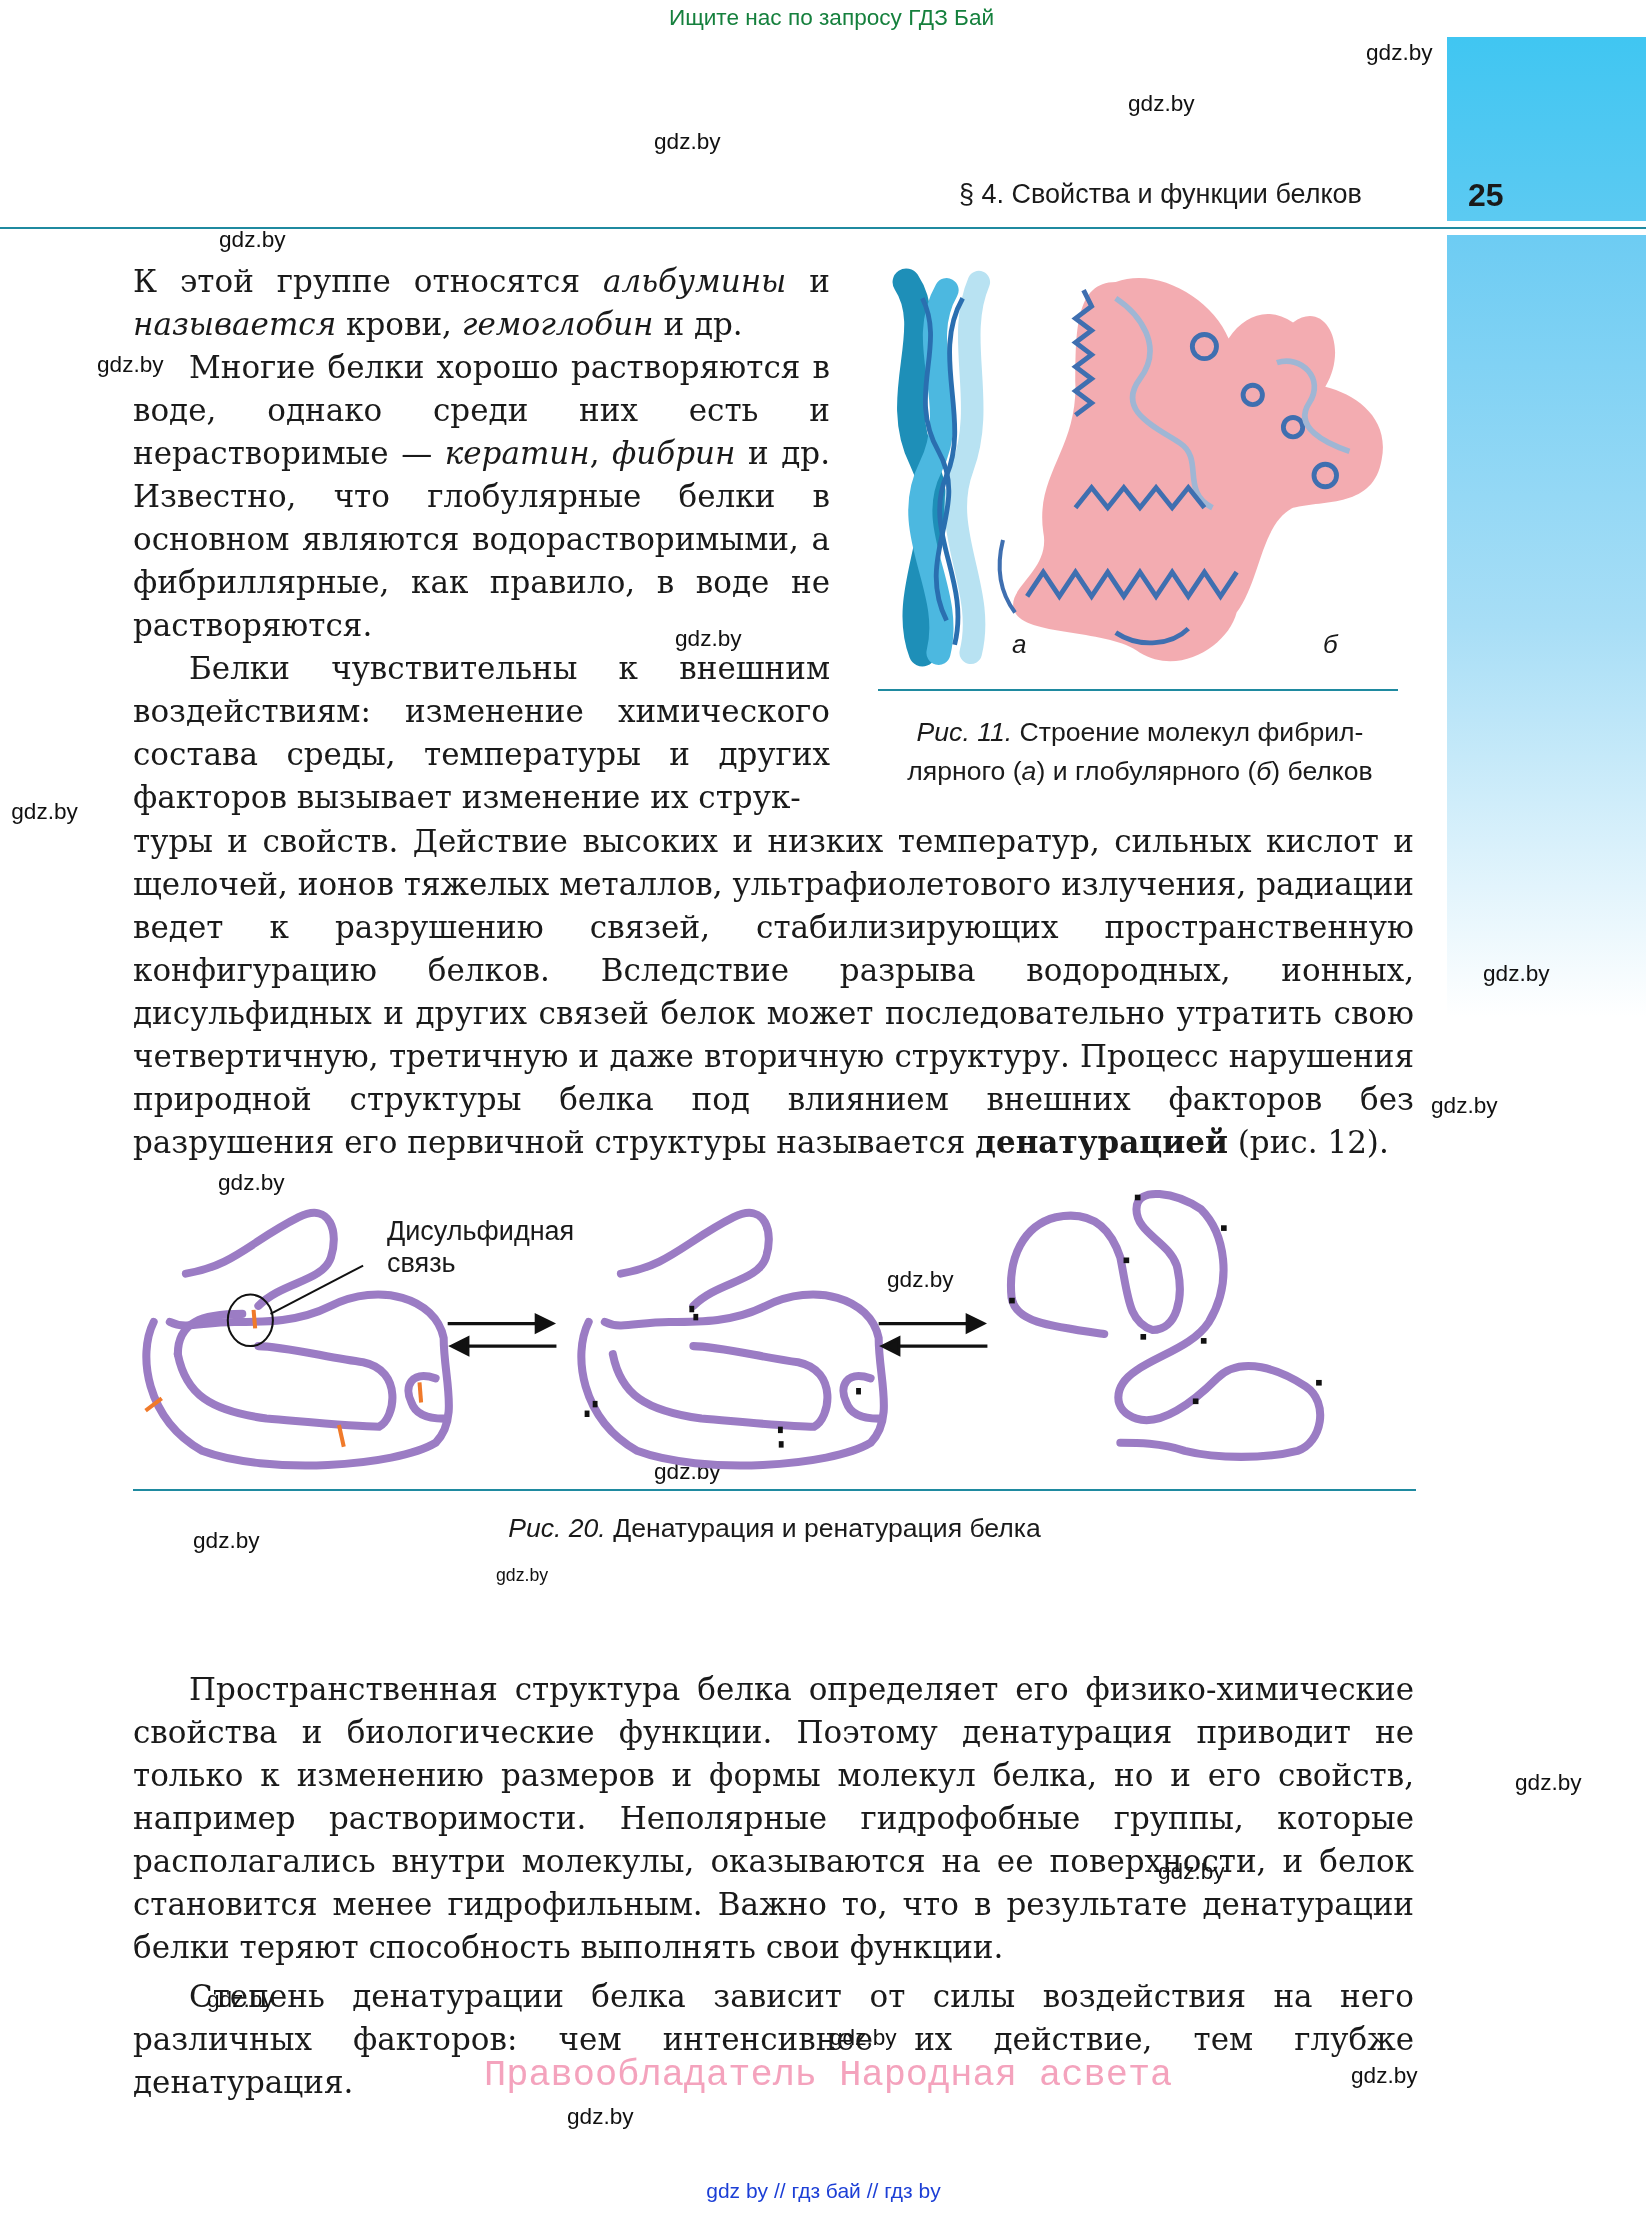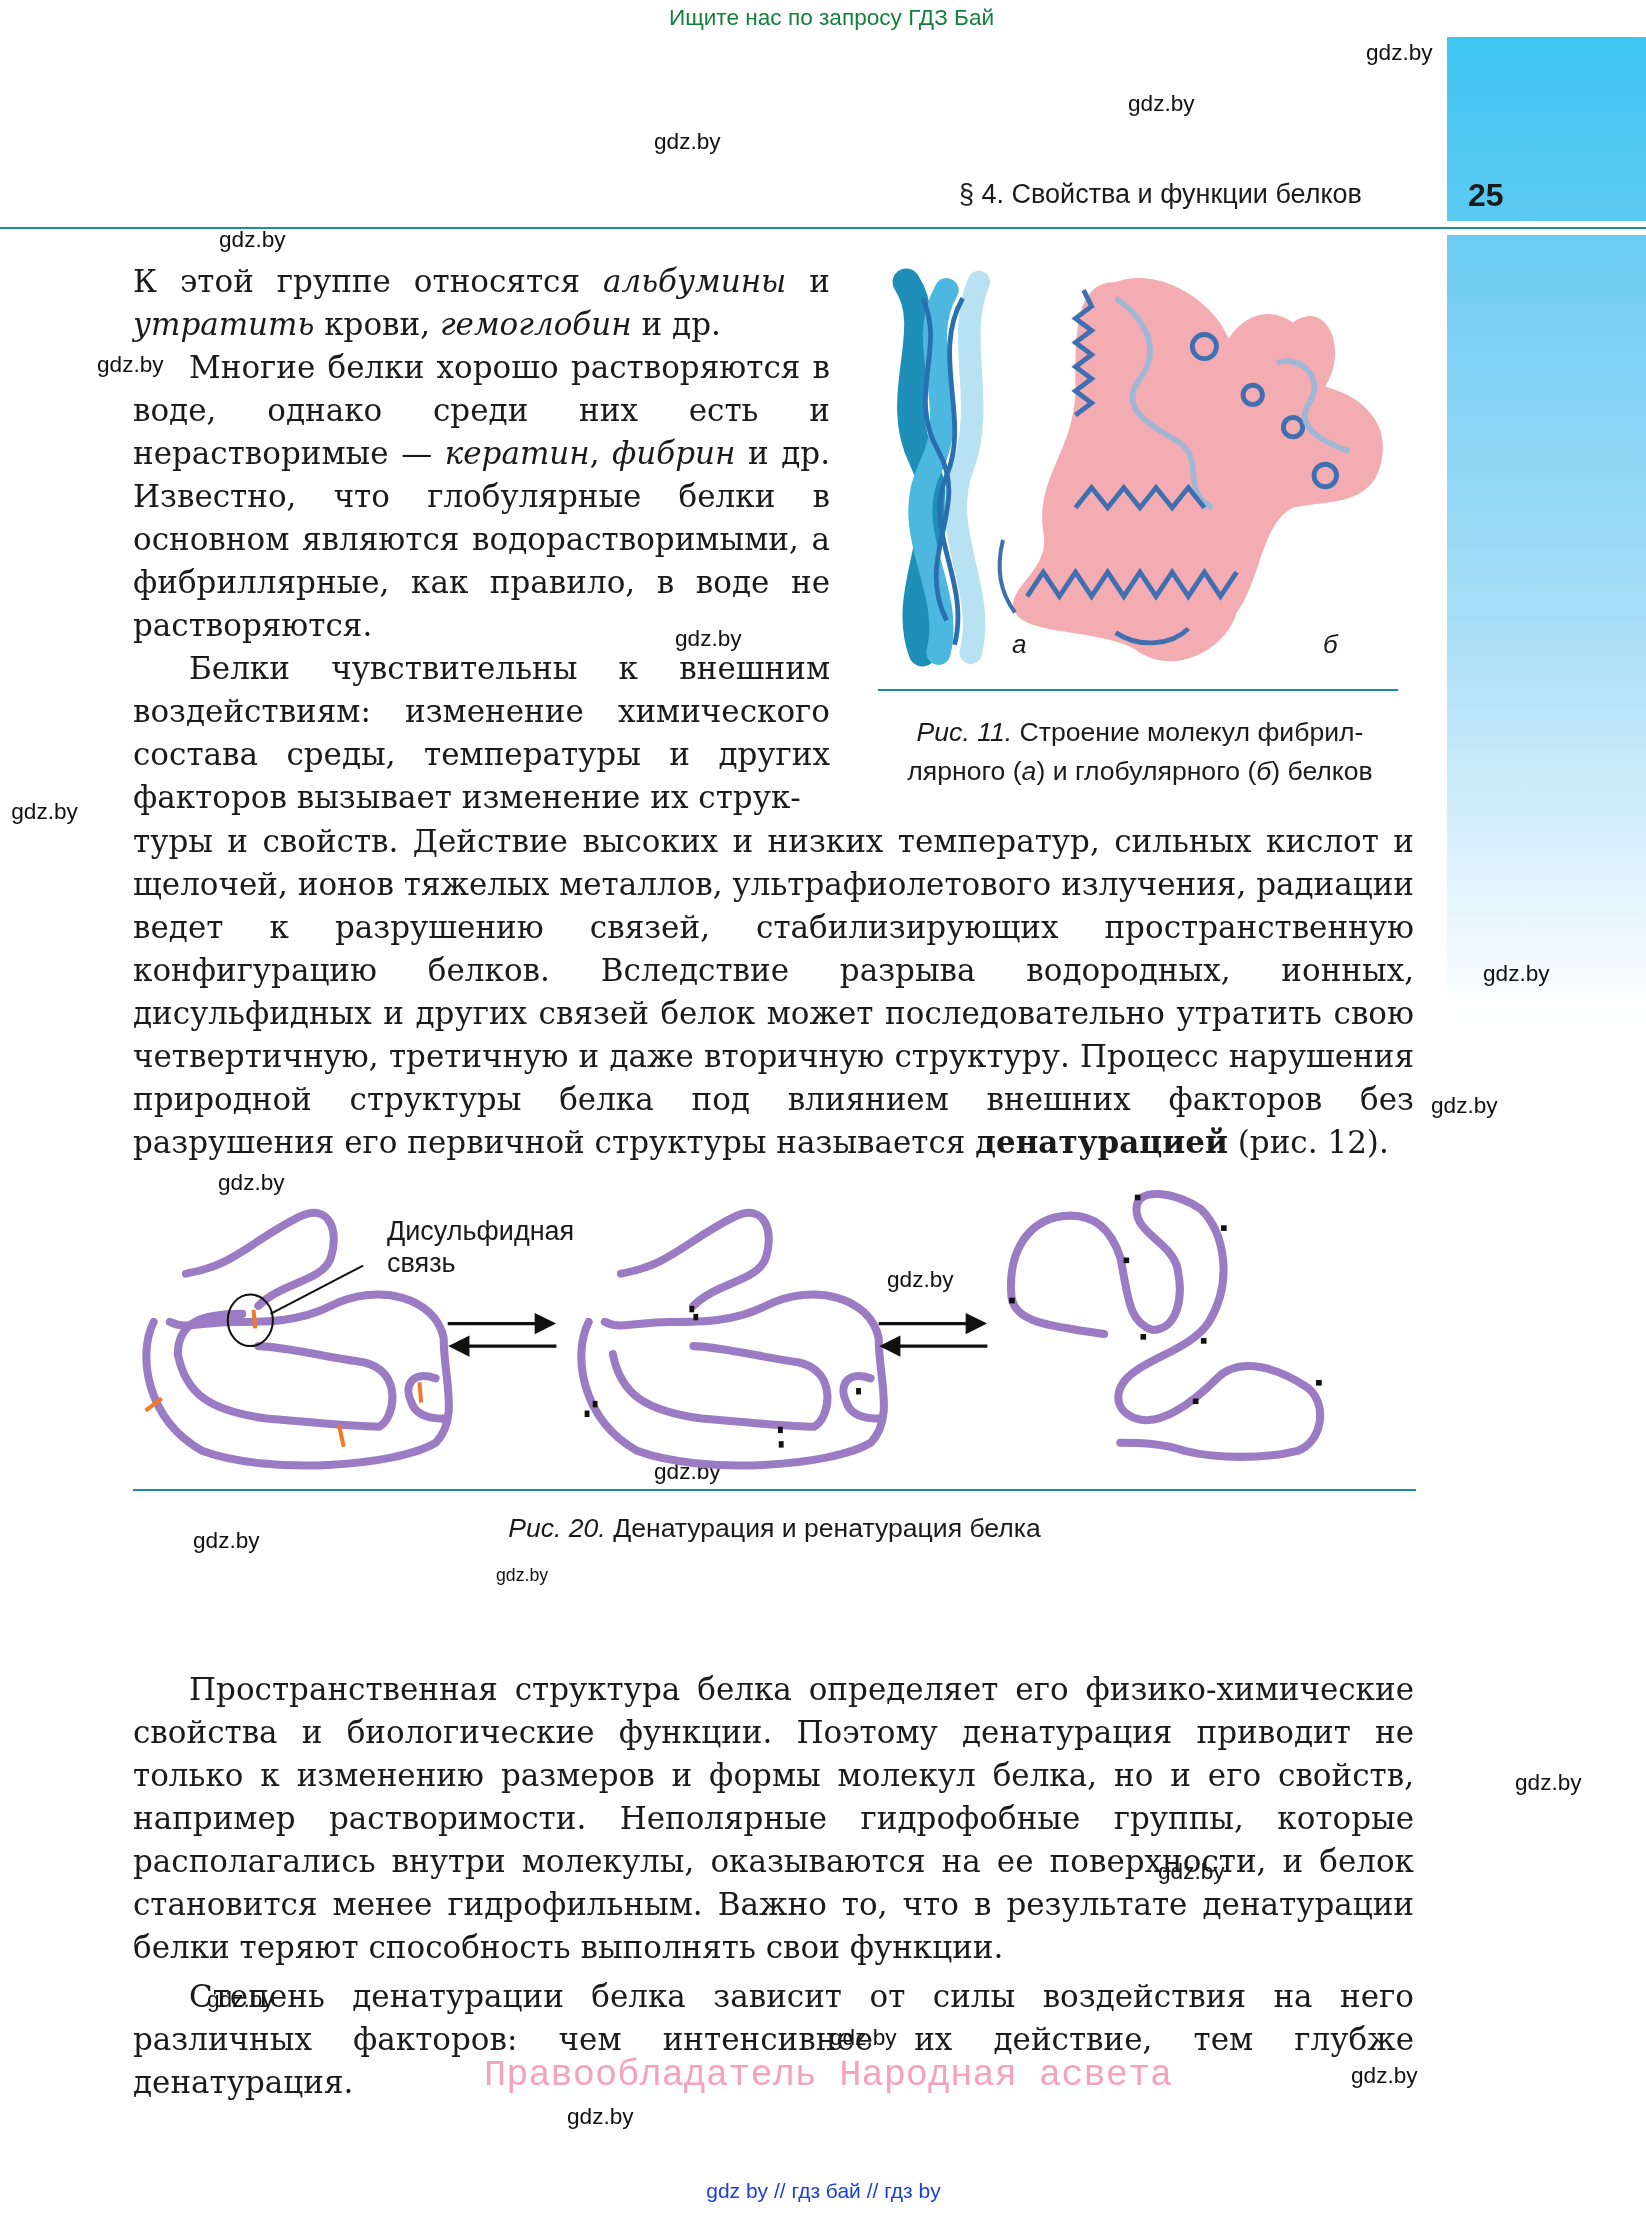--- a/index.html
+++ b/index.html
@@ -57,21 +57,21 @@
 <div class="wm" style="left:496px;top:1565px;font-size:17.7px;">gdz.by</div>
 <div class="wm" style="left:1515px;top:1770px;">gdz.by</div>
 <div class="wm" style="left:1158px;top:1859px;">gdz.by</div>
 <div class="wm" style="left:207px;top:1987px;">gdz.by</div>
 <div class="wm" style="left:830px;top:2025px;">gdz.by</div>
 <div class="wm" style="left:1351px;top:2063px;">gdz.by</div>
 <div class="wm" style="left:567px;top:2104px;">gdz.by</div>
 
 <div class="para" style="left:133px;top:260px;width:697px;">
   <p>
-    <span>К этой группе относятся </span><i>альбумины</i><span> и </span><i>утратить</i><span> крови, </span><i>гемоглобин</i><span> и др.</span>
+    <span>К этой группе относятся </span><i>альбумины</i><span> и </span><i>называется</i><span> крови, </span><i>гемоглобин</i><span> и др.</span>
   </p>
   <p class="indent">
     <span>Многие белки хорошо растворяются в воде, однако среди них есть и нерастворимые — </span><i>кератин</i><span>, </span><i>фибрин</i><span> и др. Известно, что глобулярные белки в основном являются водорастворимыми, а фибриллярные, как правило, в воде не растворяются.</span>
   </p>
   <p class="indent">Белки чувствительны к внешним воздействиям: изменение химического состава среды, температуры и других факторов вызывает изменение их струк-</p>
 </div>
 
 <div class="para" style="left:133px;top:820px;width:1281px;">
   <p>
     <span>туры и свойств. Действие высоких и низких температур, сильных кислот и щелочей, ионов тяжелых металлов, ультрафиолетового излучения, радиации ведет к разрушению связей, стабилизирующих пространственную конфигурацию белков. Вследствие разрыва водородных, ионных, дисульфидных и других связей белок может последовательно утратить свою четвертичную, третичную и даже вторичную структуру. Процесс нарушения природной структуры белка под влиянием внешних факторов без разрушения его первичной структуры называется </span><b>денатурацией</b><span> (рис. 12).</span>

